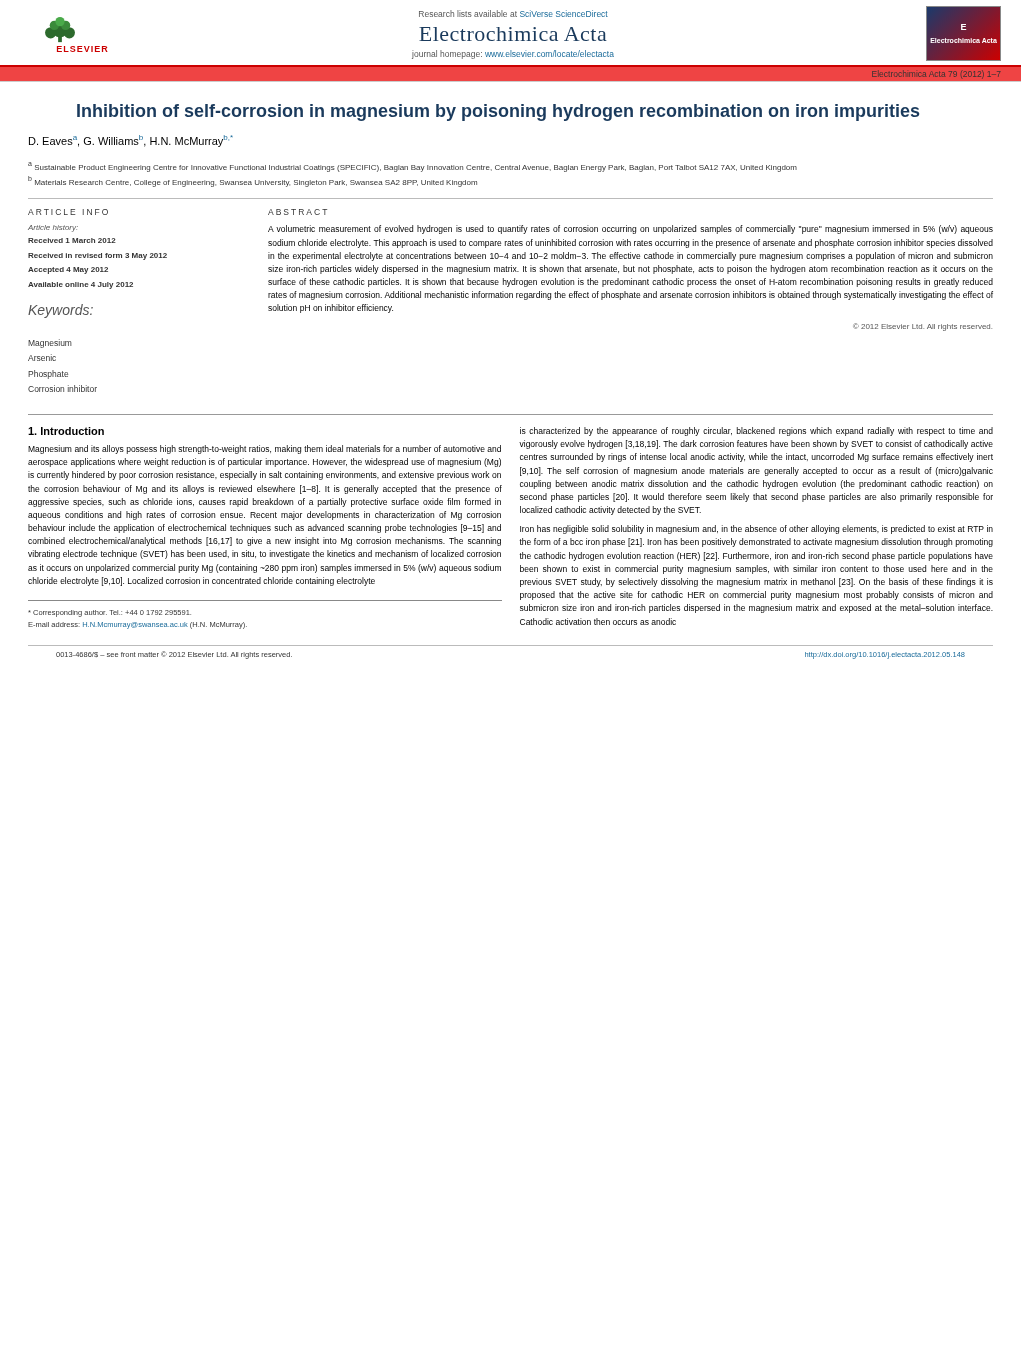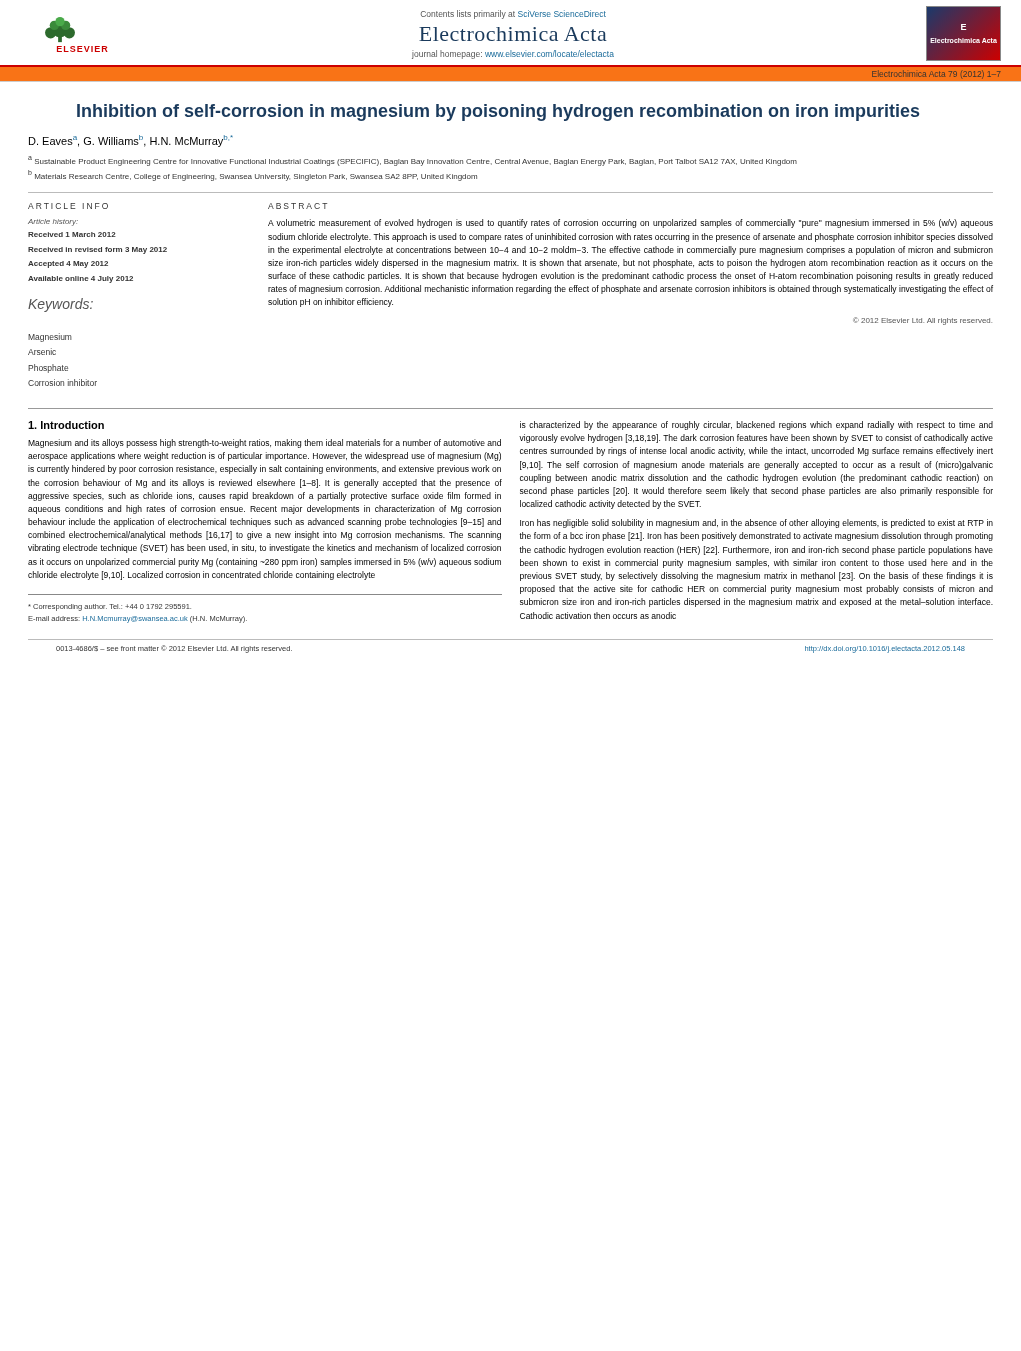--- a/index.html
+++ b/index.html
@@ -97,21 +97,21 @@
       justify-content: center;
       color: #fff;
       font-size: 7px;
       font-family: Arial, sans-serif;
       text-align: center;
       padding: 3px;
       flex-shrink: 0;
     }
 
     .volume-bar {
-      background: #f97316;
+      background: #ef4444;
       text-align: right;
       padding: 2px 20px;
       font-size: 8.5px;
       color: #333;
       font-family: Arial, sans-serif;
       border-bottom: 1px solid #ccc;
     }
 
     
     .article-content {
@@ -123,21 +123,21 @@
       font-weight: bold;
       color: #1a3a5c;
       margin-bottom: 10px;
       line-height: 1.3;
       font-family: Arial, sans-serif;
       margin-left: 48px;
     }
 
     .authors {
       font-size: 11px;
-      margin-bottom: 6px;
+      margin-bottom: 12px;
       font-family: Arial, sans-serif;
       color: #000;
     }
 
     .author-sup {
       font-size: 8px;
       vertical-align: super;
       color: #1a6b9a;
     }
 
@@ -334,21 +334,21 @@
         <ellipse cx="30" cy="18" rx="6" ry="6" fill="#2d6a2d"></ellipse>
         <ellipse cx="14" cy="10" rx="5" ry="5" fill="#3a8a3a"></ellipse>
         <ellipse cx="26" cy="10" rx="5" ry="5" fill="#3a8a3a"></ellipse>
         <ellipse cx="20" cy="6" rx="5" ry="5" fill="#4aaa4a"></ellipse>
       </svg>
       <div class="elsevier-text">ELSEVIER</div>
     </div>
 
     <div class="journal-center">
       <div class="sciverse-line">
-        <span>Contents lists primarily at </span>
+        <span>Research lists available at </span>
         <a class="sciverse-link text-link" href="#">SciVerse ScienceDirect</a>
       </div>
       <div class="journal-title-main">Electrochimica Acta</div>
       <div class="journal-homepage">
         <span>journal homepage: </span>
         <a class="homepage-link text-link" href="#">www.elsevier.com/locate/electacta</a>
       </div>
     </div>
 
     <div class="journal-logo-right">

